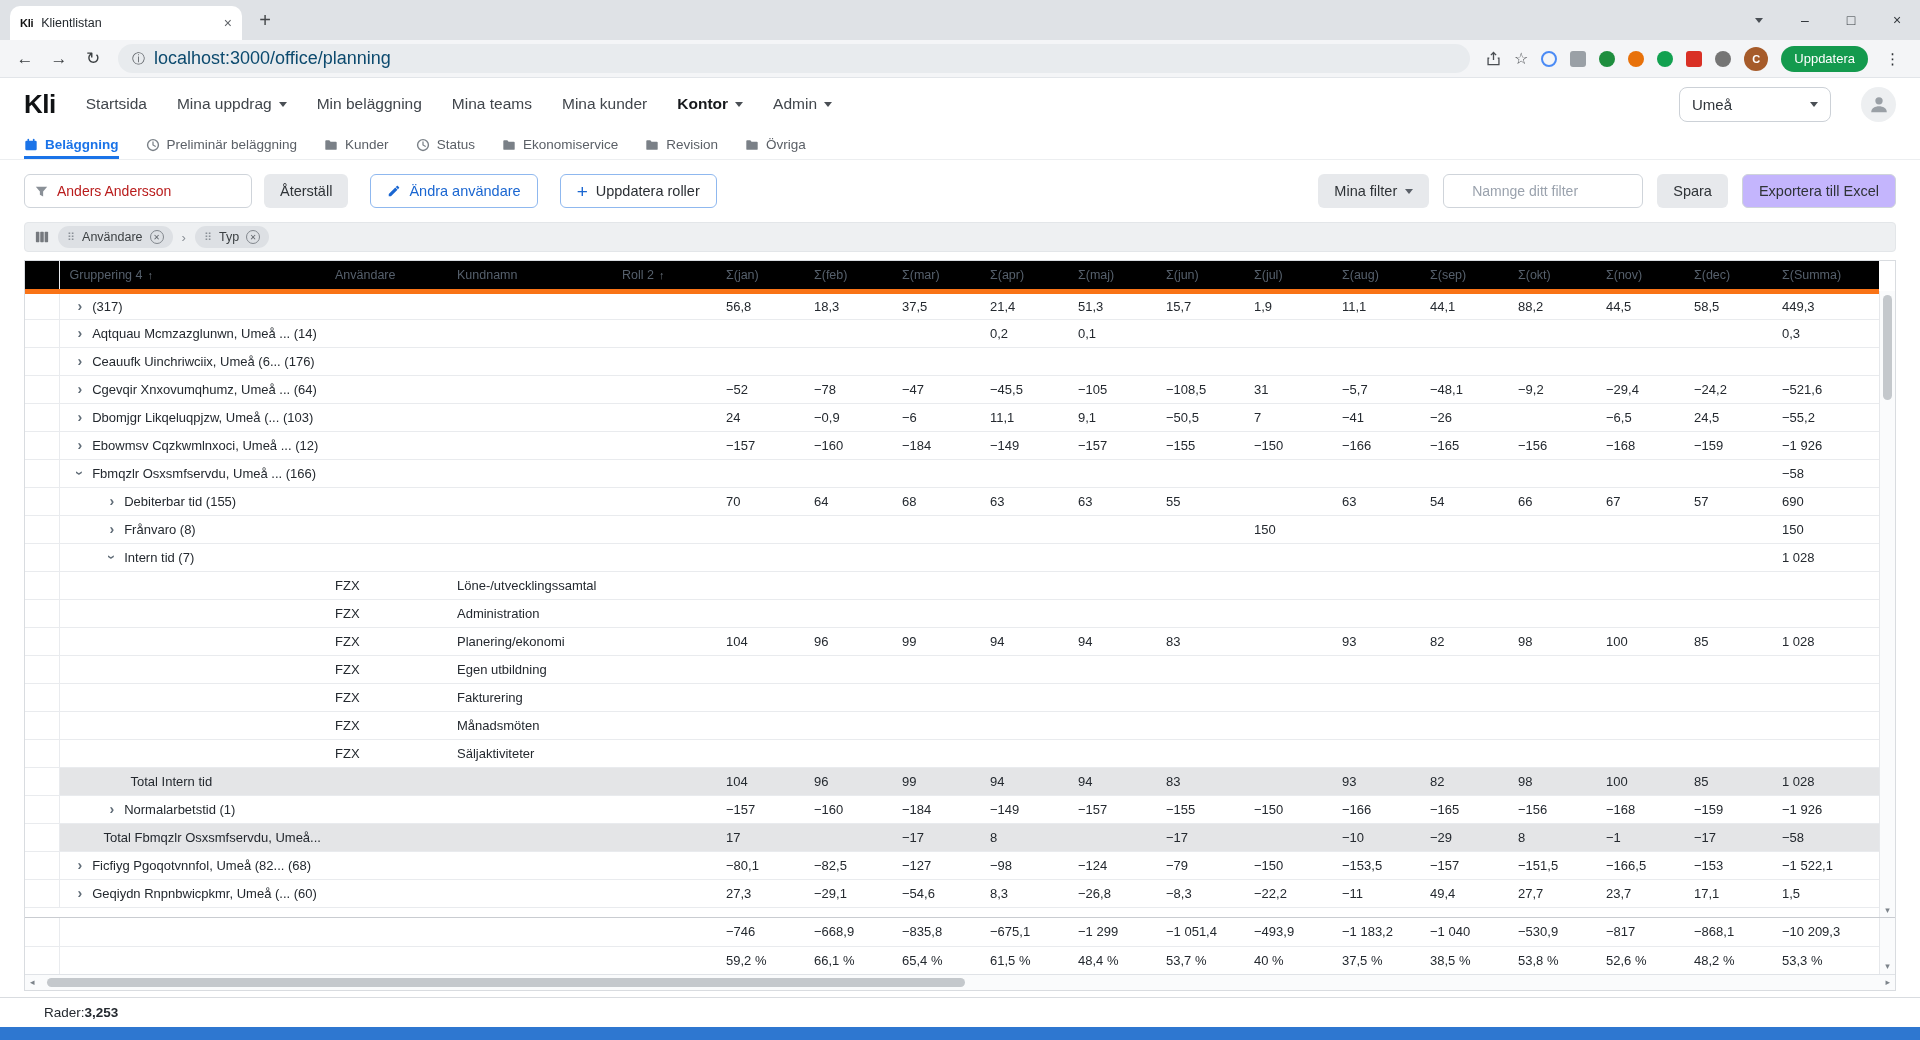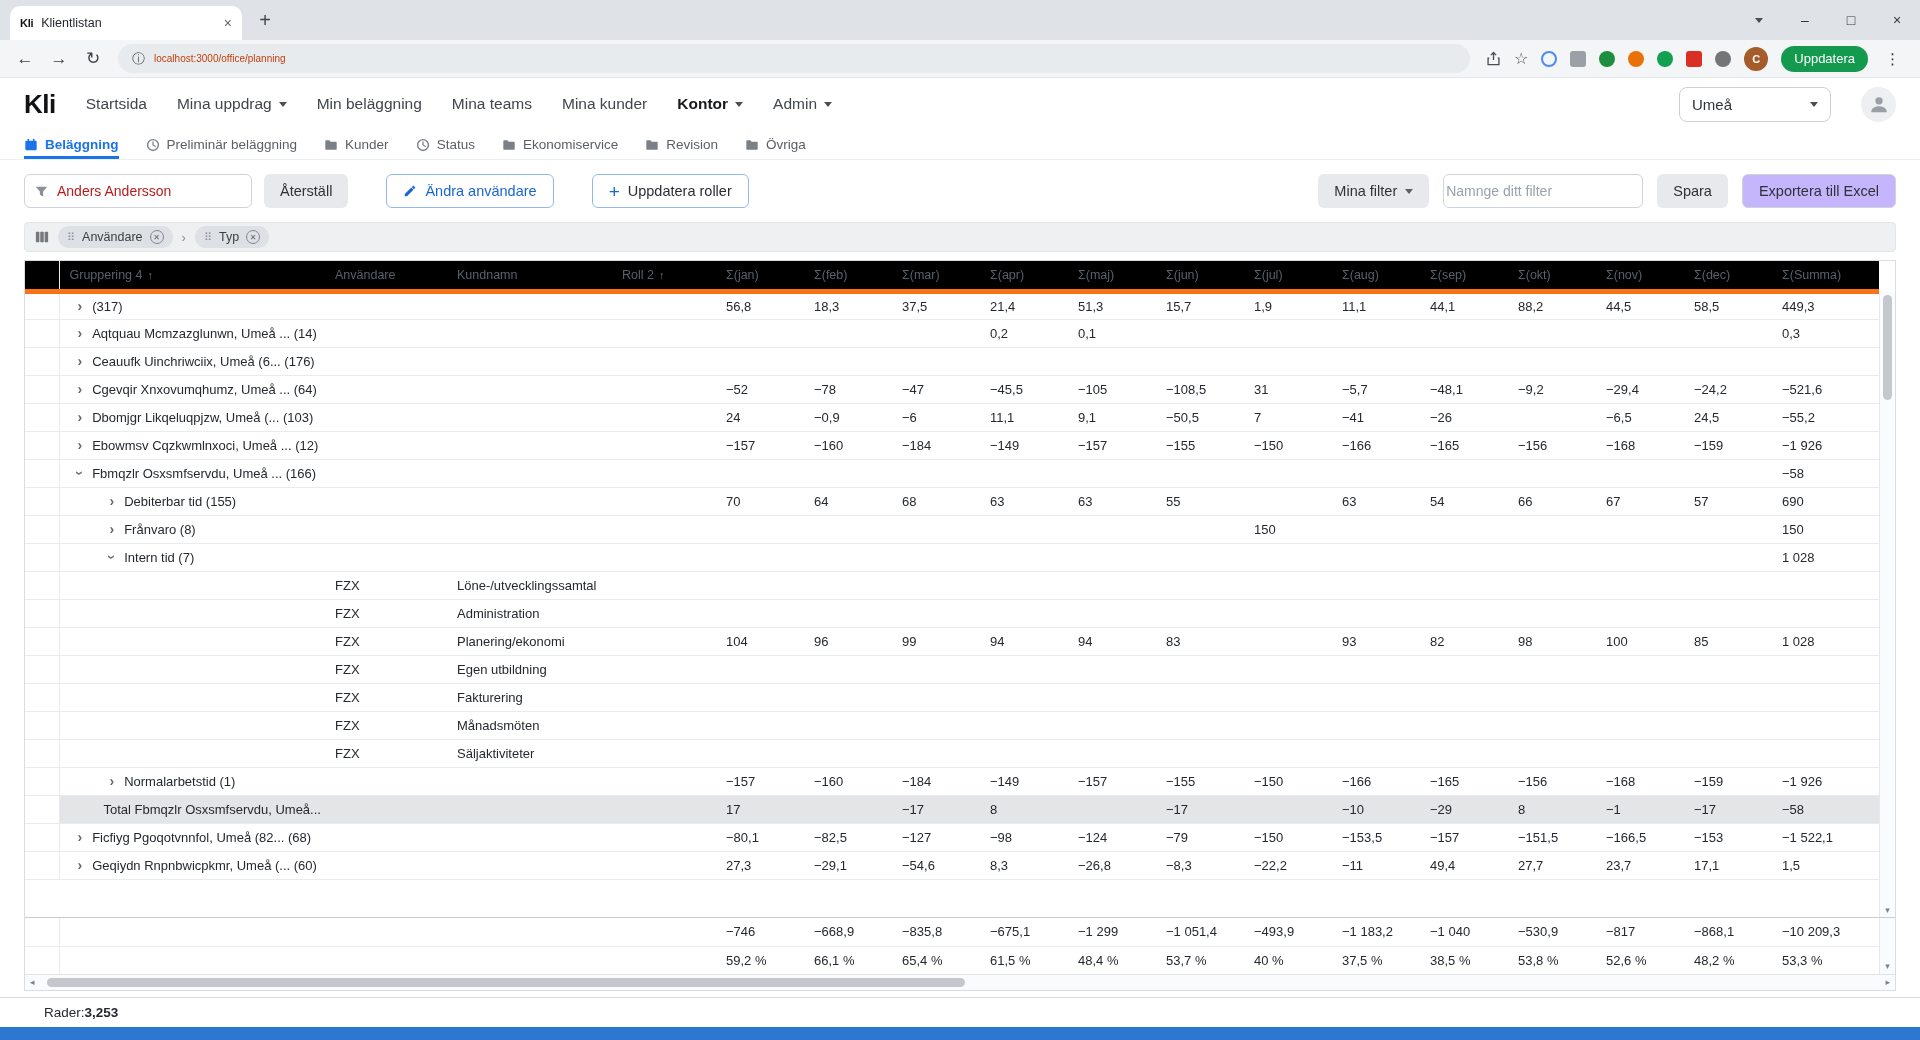--- a/index.html
+++ b/index.html
@@ -14,21 +14,21 @@
 .tab-title{font-size:12.5px;color:#24292e;flex:1;white-space:nowrap;overflow:hidden}
 .tab-close{font-size:14px;color:#5f6368;cursor:pointer;line-height:1}
 .newtab{width:30px;height:30px;display:flex;align-items:center;justify-content:center;font-size:20px;color:#44474a;align-self:center;margin-left:8px;cursor:pointer}
 .wincontrols{position:absolute;right:0;top:0;height:40px;display:flex;align-items:center}
 .winbtn{width:46px;height:40px;display:flex;align-items:center;justify-content:center;font-size:14px;color:#33383d;cursor:pointer}
 .caret{width:0;height:0;border-left:4.5px solid transparent;border-right:4.5px solid transparent;border-top:5px solid #4a4f55;display:inline-block}
 .addrbar{height:38px;background:#f4f5f7;display:flex;align-items:center;padding:0 10px;gap:4px;border-bottom:1px solid #e2e5e9;flex:0 0 auto}
 .navbtn{width:30px;height:30px;border-radius:50%;display:flex;align-items:center;justify-content:center;font-size:17px;color:#3c4043;cursor:pointer}
 .omnibox{flex:1;height:29px;background:#e8ebee;border-radius:15px;display:flex;align-items:center;padding:0 14px;gap:9px;margin:0 6px;cursor:text}
 .siteinfo{font-size:13px;color:#5f6368}
-.url{font-size:10px;color:#c2410c;white-space:nowrap}
+.url{font-size:18px;color:#0c4a6e;white-space:nowrap}
 .addr-right{display:flex;align-items:center;gap:13px;padding:0 6px}
 .abicon{font-size:16px;color:#4a4e52;cursor:pointer;display:flex;align-items:center}
 .ext-area{display:flex;align-items:center;gap:13px}
 .ext{width:16px;height:16px;display:inline-block;cursor:pointer}
 .ext.circle{border-radius:50%}
 .ext.square{border-radius:3px}
 .ext.ring{border-radius:50%;background:transparent}
 .chrome-avatar{width:24px;height:24px;border-radius:50%;background:#a65b2a;color:#fff;font-size:11px;font-weight:bold;display:flex;align-items:center;justify-content:center;cursor:pointer}
 .update-btn{background:#149a4e;color:#fff;border:none;border-radius:14px;height:26px;padding:0 13px;font-size:13px;font-family:inherit;cursor:pointer}
 .kebab{font-size:15px;color:#2e3236;cursor:pointer;padding:0 4px}
@@ -52,23 +52,23 @@
 
 .toolbar{display:flex;align-items:center;padding:14px 24px 0;gap:12px;flex:0 0 auto}
 .filter-input{width:228px;height:34px;border:1px solid #cfd4da;border-radius:6px;display:flex;align-items:center;padding:0 10px;gap:9px;background:#fff}
 .filter-input input{border:none;outline:none;flex:1;font-size:14px;font-family:inherit;color:#b91c1c;background:transparent}
 .btn{height:34px;border-radius:6px;padding:0 16px;font-size:14.5px;font-family:inherit;display:flex;align-items:center;gap:8px;cursor:pointer;border:none;white-space:nowrap}
 .btn-gray{background:#e7e9ec;color:#2f3337}
 .btn-blue{background:#fff;border:1px solid #8fb8ef;color:#1a66d1}
 .btn-blue.dark-label{color:#2a2e33}
 .btn-blue .plus{color:#1a66d1;font-size:19px;font-weight:400;line-height:1}
 .btn-white{background:#c4b5fd;border:1px solid #cfd4da;color:#2f3337}
-.ml-lg{margin-left:26px}
+.ml-lg{margin-left:10px}
 .right-cluster{margin-left:auto;display:flex;align-items:center;gap:14px}
-.name-input{width:200px;height:34px;border:1px solid #cfd4da;border-radius:6px;padding:0 2px;font-size:14px;font-family:inherit;color:#202124;background:#fff}
+.name-input{width:200px;height:34px;border:1px solid #cfd4da;border-radius:6px;padding:0 28px;font-size:14px;font-family:inherit;color:#202124;background:#fff}
 .name-input::placeholder{color:#9aa2ad}
 .btn .bcaret{border-top-color:#5a6068}
 
 
 .chipsbar{margin:14px 24px 0;height:30px;background:#eef0f2;border:1px solid #e3e6e9;border-radius:4px;display:flex;align-items:center;padding:0 10px;gap:9px;flex:0 0 auto}
 .chip{height:22px;background:#dde0e4;border-radius:12px;display:flex;align-items:center;gap:7px;padding:0 9px;font-size:12.5px;color:#3c4043;cursor:grab}
 .dots{color:#8a9097;font-size:11px}
 .chip-x{width:14px;height:14px;border-radius:50%;border:1px solid #82878d;color:#5f646a;font-size:8px;display:flex;align-items:center;justify-content:center;cursor:pointer}
 .chip-sep{color:#8a9097;font-size:13px}
 
@@ -689,20 +689,40 @@
               <td class="c-num"></td>
               <td class="c-num"></td>
               <td class="c-num"></td>
               <td class="c-num"></td>
               <td class="c-num"></td>
               <td class="c-num"></td>
               <td class="c-num"></td>
               <td class="c-num"></td>
               <td class="c-num"></td>
             </tr>
+            <tr class="row total">
+              <td class="c-first"></td>
+              <td class="c-group" style="padding-left: 71px;"><span>Total Intern tid</span></td>
+              <td class="c-user"></td>
+              <td class="c-cust"></td>
+              <td class="c-roll"></td>
+              <td class="c-num">104</td>
+              <td class="c-num">96</td>
+              <td class="c-num">99</td>
+              <td class="c-num">94</td>
+              <td class="c-num">94</td>
+              <td class="c-num">83</td>
+              <td class="c-num"></td>
+              <td class="c-num">93</td>
+              <td class="c-num">82</td>
+              <td class="c-num">98</td>
+              <td class="c-num">100</td>
+              <td class="c-num">85</td>
+              <td class="c-num">1 028</td>
+            </tr>
             <tr class="row group">
               <td class="c-first"></td>
               <td class="c-group" style="padding-left: 50px;"><span class="chev">›</span><span>Normalarbetstid (1)</span></td>
               <td class="c-user"></td>
               <td class="c-cust"></td>
               <td class="c-roll"></td>
               <td class="c-num">−157</td>
               <td class="c-num">−160</td>
               <td class="c-num">−184</td>
               <td class="c-num">−149</td>

